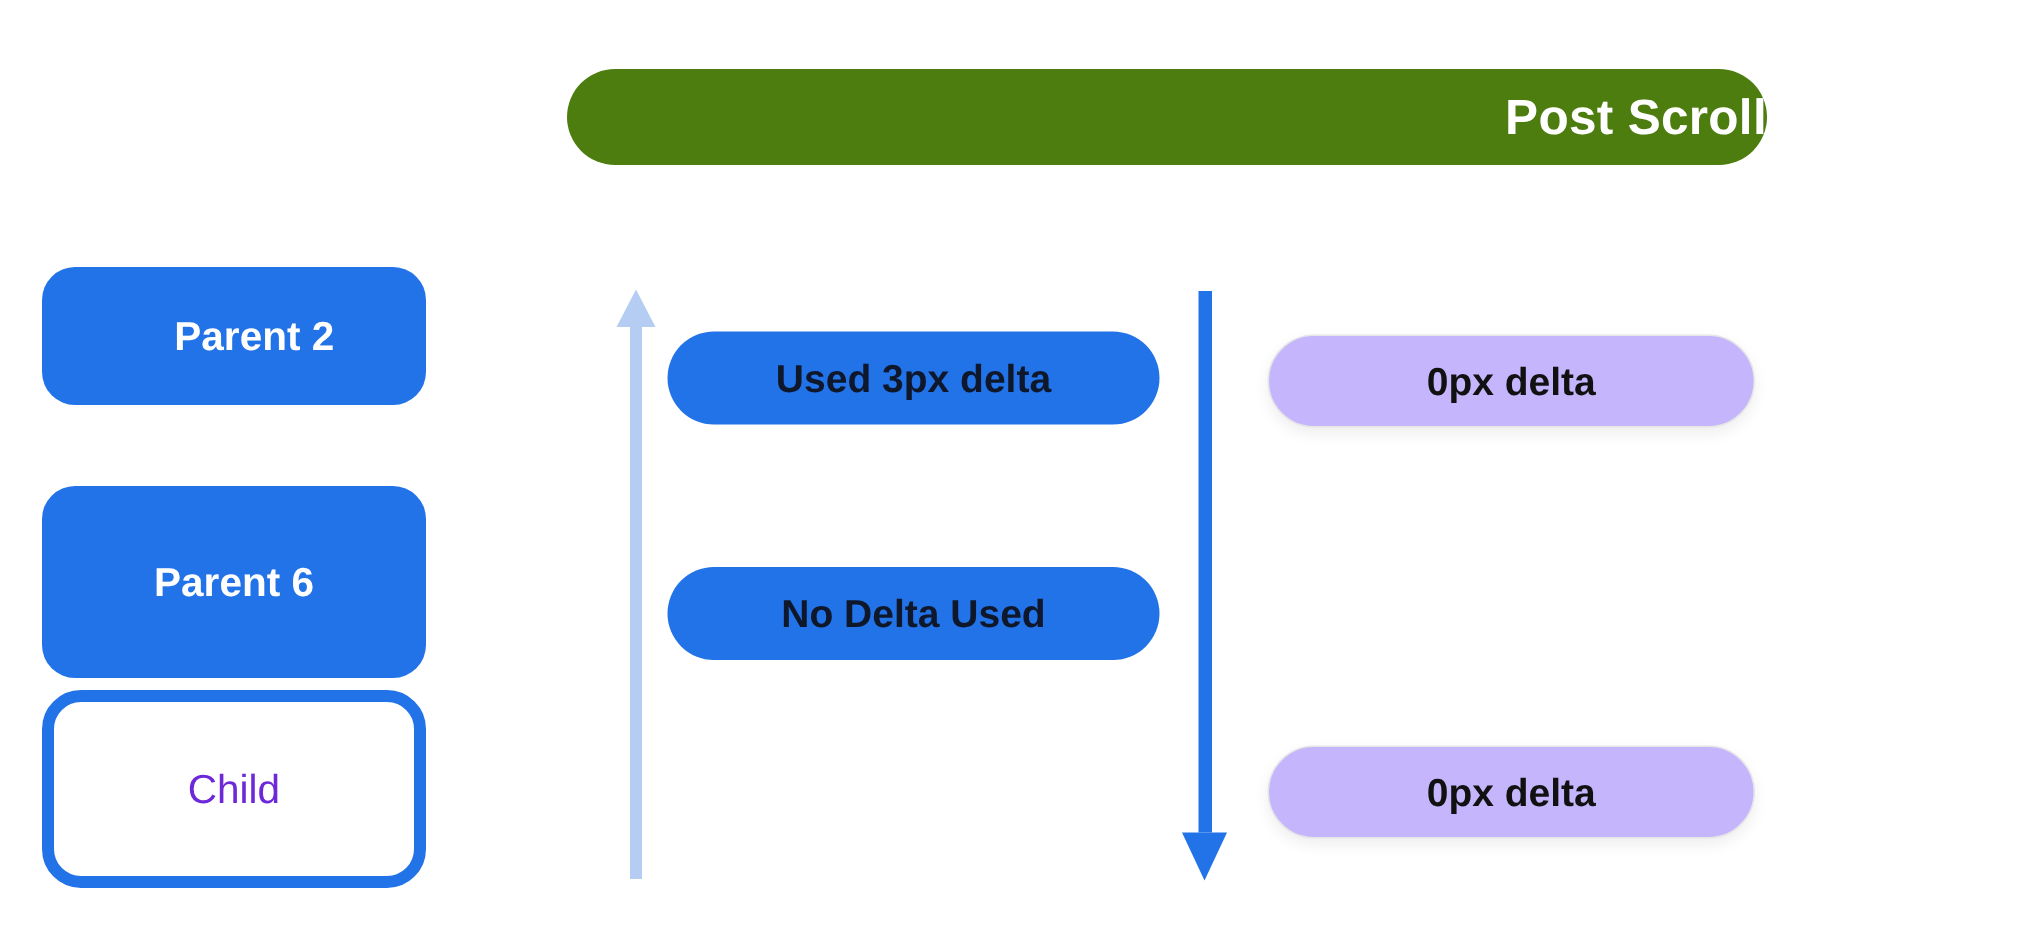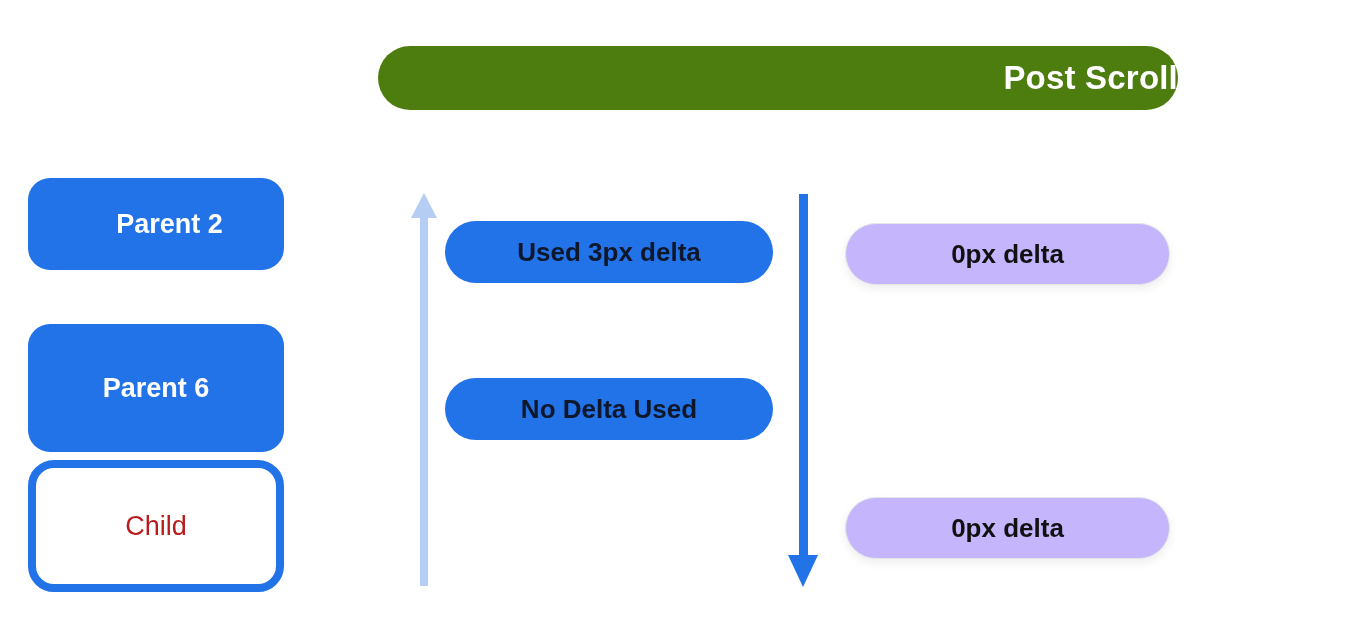--- a/index.html
+++ b/index.html
@@ -52,21 +52,21 @@
     font-weight: bold;
   }
   .node-parent2 { top: 178px; height: 92px; padding-left: 27px; }
   .node-parent1 { top: 324px; height: 128px; }
   .node-child {
     top: 460px;
     height: 132px;
     background: #ffffff;
     border: 8px solid #2272e8;
     border-radius: 26px;
-    color: #b91c1c;
+    color: #6d28d9;
     font-weight: 500;
   }
 
   
   .arrow {
     position: absolute;
     display: flex;
     flex-direction: column;
     align-items: center;
   }

